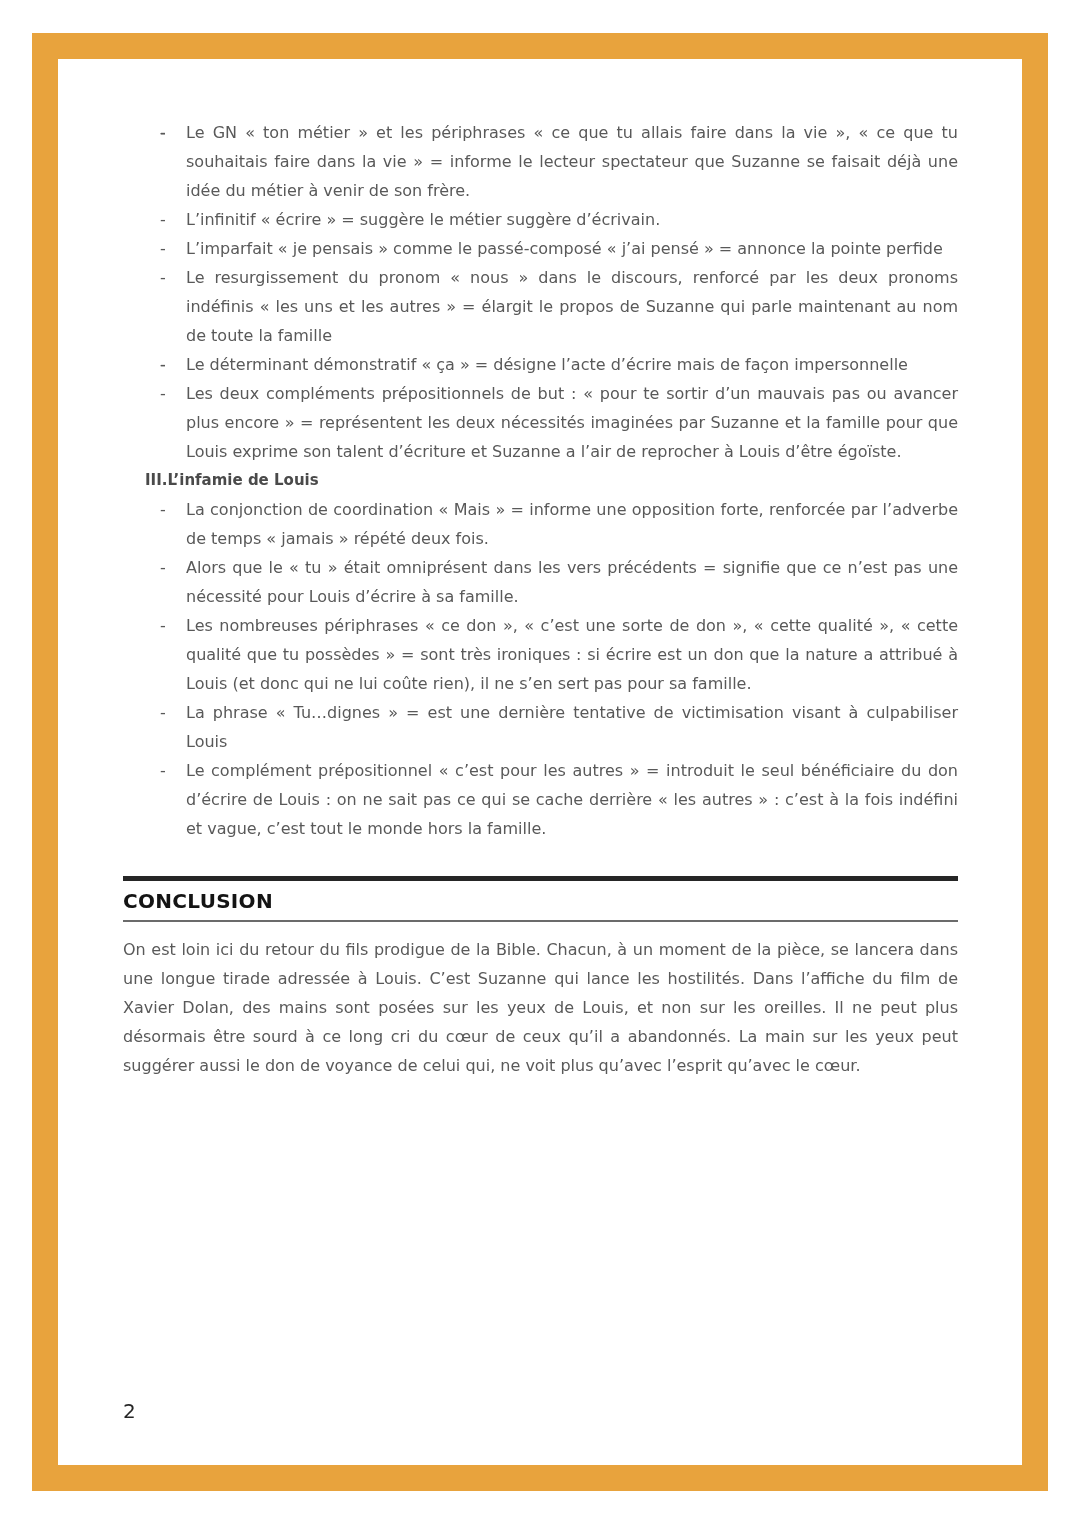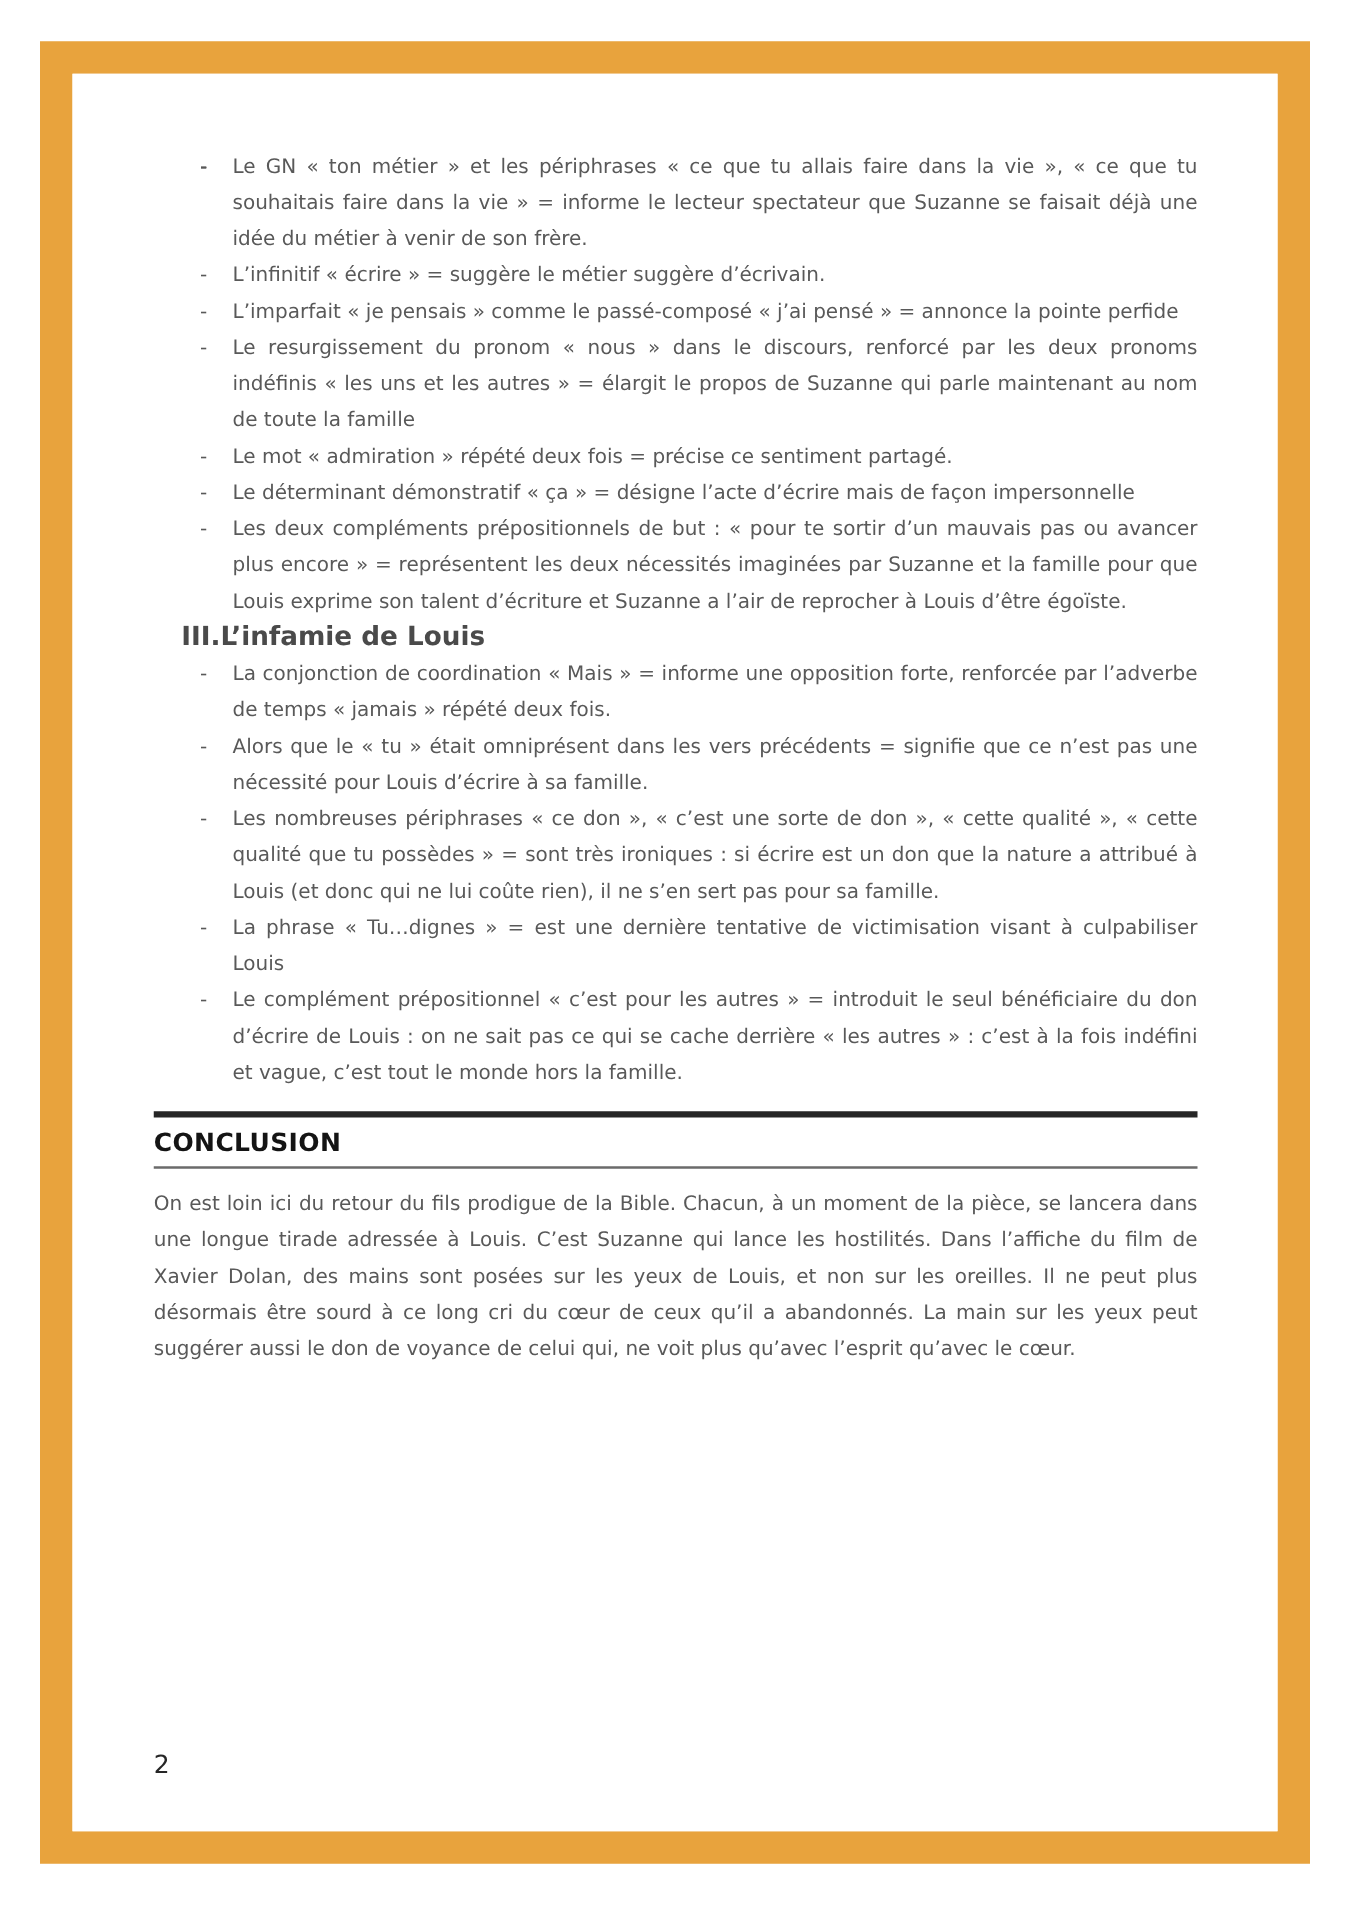--- a/index.html
+++ b/index.html
@@ -41,27 +41,27 @@
     position: absolute;
     left: 0; top: 0;
   }
   sup.ord {
     font-size: 10px;
     line-height: 0;
     vertical-align: super;
   }
   h3.sec-heading {
     margin: 0 0 0 22px;
-    font-size: 21px;
+    font-size: 15px;
     line-height: 29px;
     font-weight: bold;
     color: #4a4a4a;
     text-align: left;
   }
-  .conclusion { margin-top: 17px; }
+  .conclusion { margin-top: 33px; }
   .rule-thick {
     height: 5px;
     background: #262626;
   }
   h2.conclusion-title {
     margin: 7px 0 6px 0;
     font-size: 20px;
     line-height: 26px;
     font-weight: bold;
     color: #141414;
@@ -107,21 +107,20 @@
       <li>
         <span class="dash">-</span>
         <span>L’imparfait « je pensais » comme le passé-composé « j’ai pensé » = annonce la pointe perfide</span>
       </li>
       <li>
         <span class="dash">-</span>
         <span>Le resurgissement du pronom « nous » dans le discours, renforcé par les deux pronoms indéfinis « les uns et les autres » = élargit le propos de Suzanne qui parle maintenant au nom de toute la famille</span>
       </li>
       <li>
         <span class="dash">-</span>
-        <span>Le mot « admiration » répété deux fois = précise ce sentiment partagé.</span>
       </li>
       <li>
         <span class="dash">-</span>
         <span>Le déterminant démonstratif « ça » = désigne l’acte d’écrire mais de façon impersonnelle</span>
       </li>
       <li>
         <span class="dash">-</span>
         <span>Les deux compléments prépositionnels de but : « pour te sortir d’un mauvais pas ou avancer plus encore » = représentent les deux nécessités imaginées par Suzanne et la famille pour que Louis exprime son talent d’écriture et Suzanne a l’air de reprocher à Louis d’être égoïste.</span>
       </li>
     </ul>

